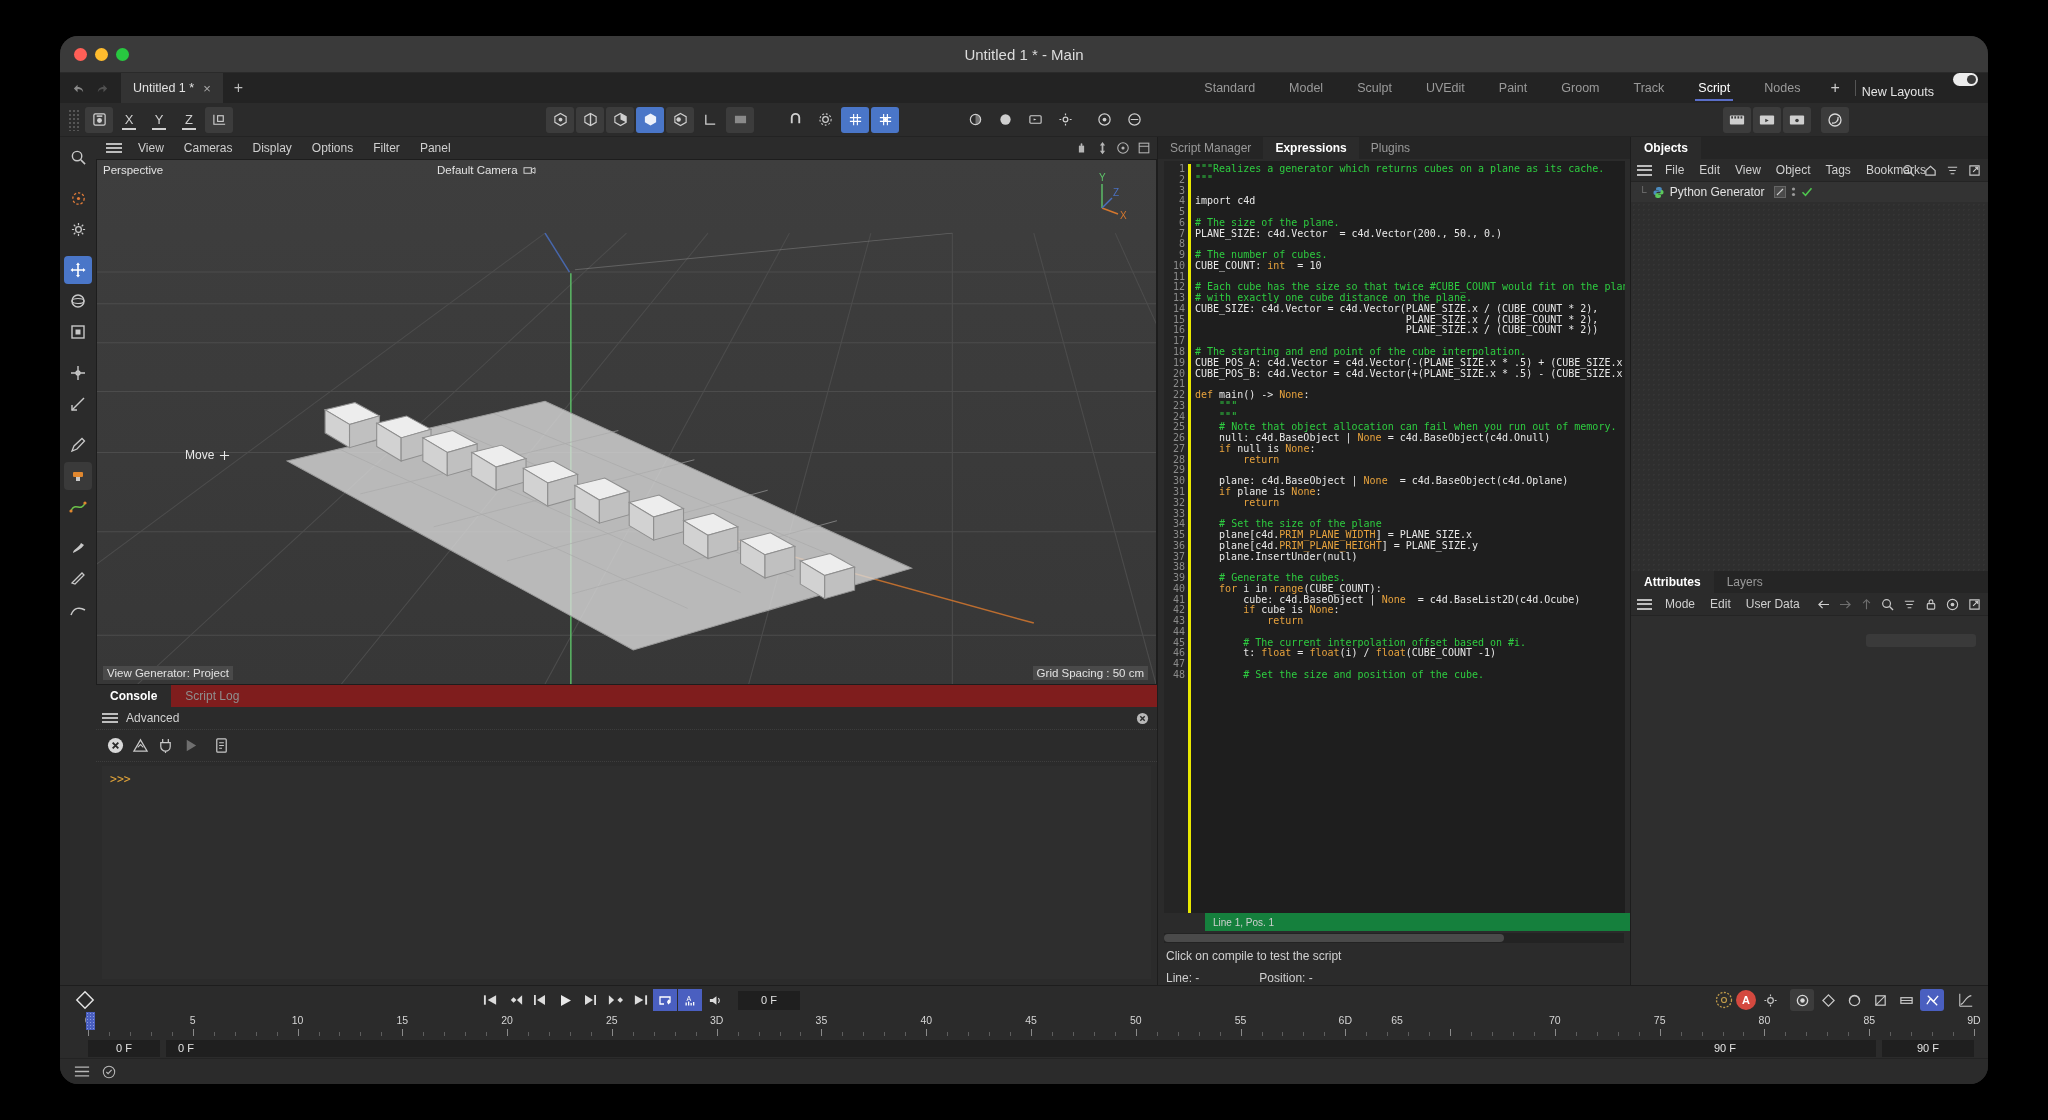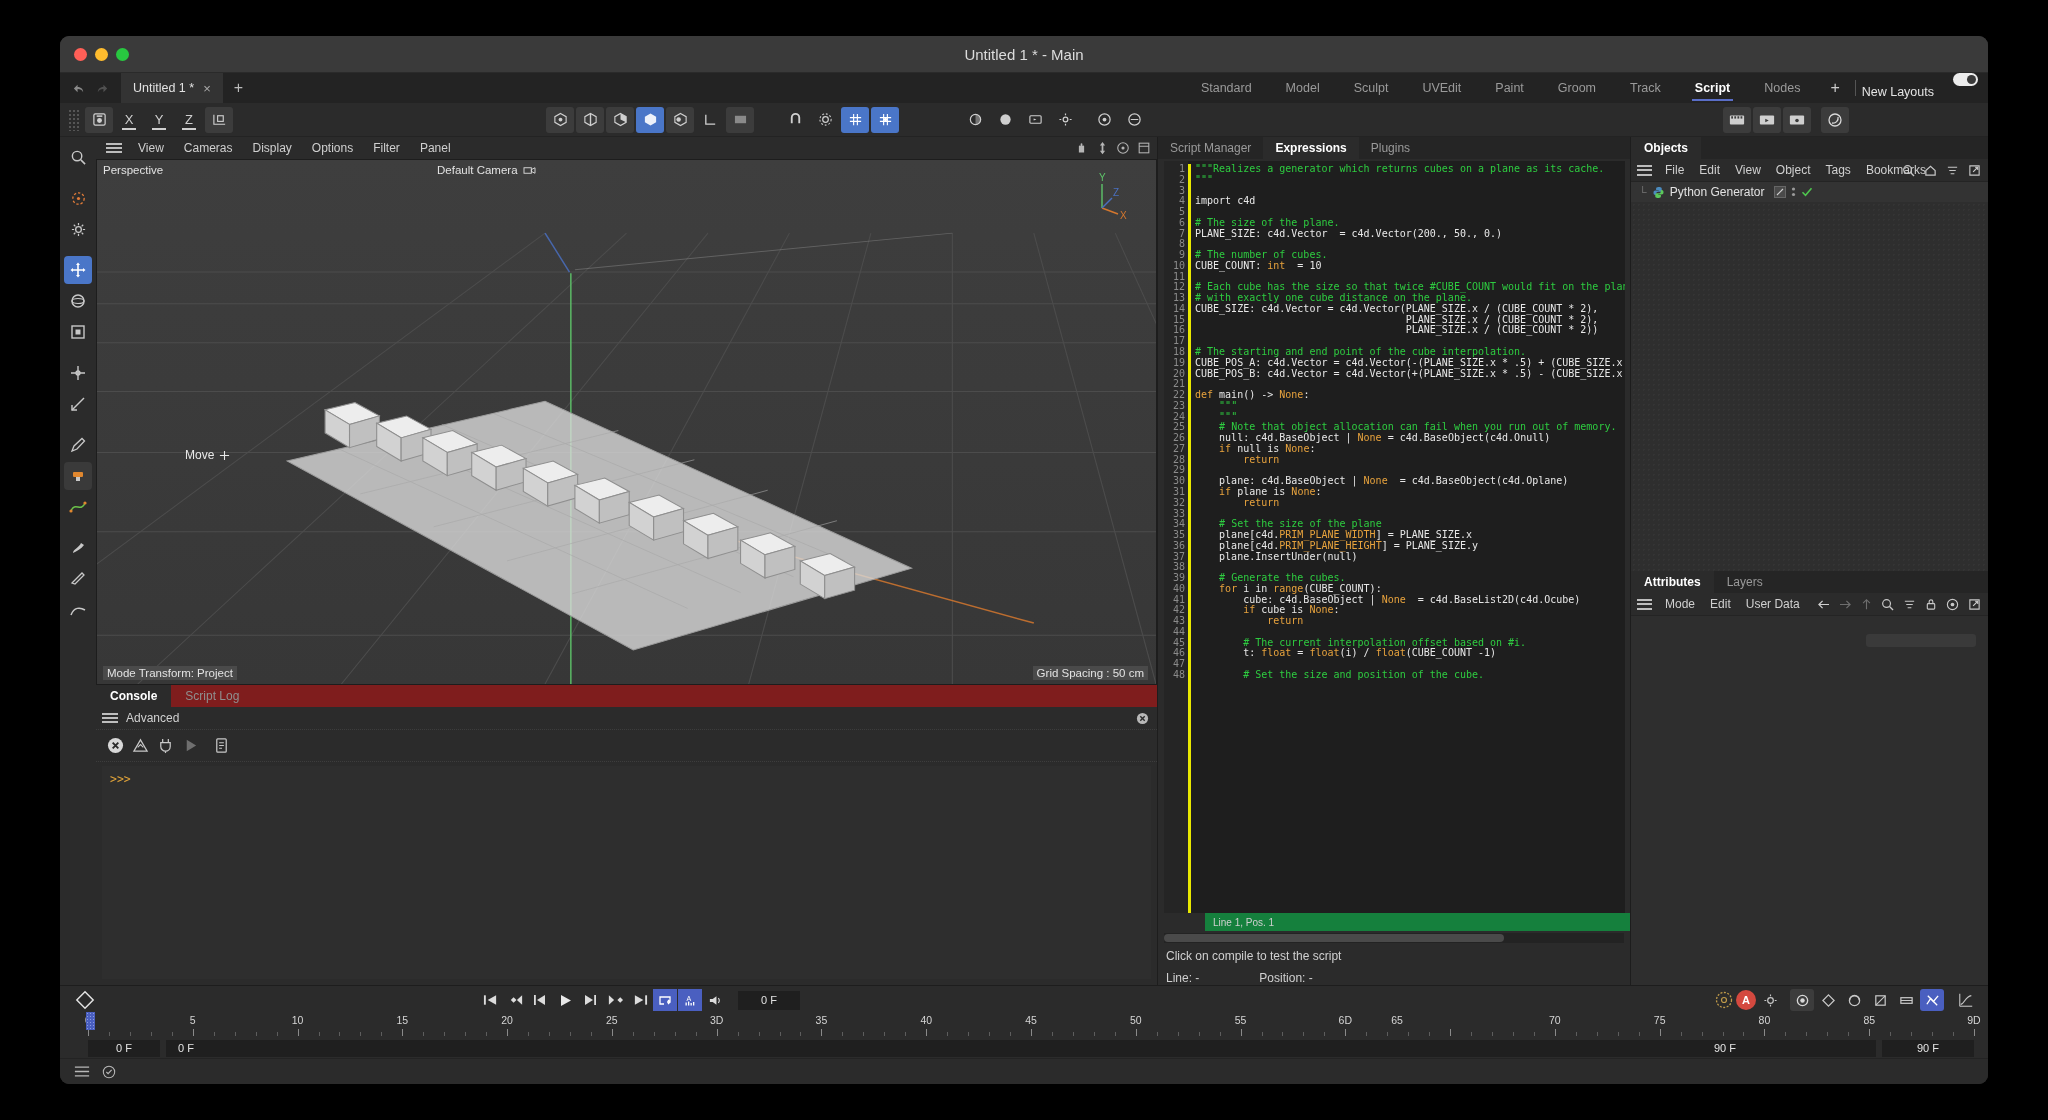--- a/index.html
+++ b/index.html
@@ -5,21 +5,21 @@
   * { box-sizing: border-box; margin: 0; padding: 0; }
   html, body {
     width: 2048px; height: 1120px;
     background: #000; overflow: hidden;
     font-family: "Liberation Sans", sans-serif;
     -webkit-font-smoothing: antialiased;
   }
   #app {
     position: absolute; left: 60px; top: 36px;
     width: 1928px; height: 1048px;
-    background: #2b2b2b; border-radius: 9px; overflow: hidden;
+    background: #2b2b2b; border-radius: 18px; overflow: hidden;
     display: flex; flex-direction: column;
   }
   
   .titlebar {
     height: 37px; background: #3a3a3a; flex: 0 0 37px;
     display: flex; align-items: center; position: relative;
     border-bottom: 1px solid #2a2a2a;
   }
   .traffic { display: flex; gap: 8px; padding-left: 14px; }
   .dot { width: 13px; height: 13px; border-radius: 50%; }
@@ -42,21 +42,21 @@
   .doc-tab .x { font-size: 13px; color: #aaa; }
   .tab-plus { display: flex; align-items: center; padding: 0 11px; font-size: 16px; color: #bbb; }
   .layoutbar {
     position: absolute; right: 0; top: 0; height: 30px;
     display: flex; align-items: stretch; font-size: 12.5px;
   }
   .lay {
     display: flex; align-items: center; padding: 0 17px; color: #9a9a9a;
     position: relative;
   }
-  .lay.active { color: #fff; font-weight: bold; }
+  .lay.active { color: #fff; font-weight: normal; }
   .lay.active::after {
     content: ''; position: absolute; left: 14px; right: 14px; bottom: 2px;
     height: 2px; background: #5a6ec8;
   }
   .lay-plus { display: flex; align-items: center; padding: 0 13px; font-size: 16px; color: #ccc; }
   .lay-sep { width: 1px; background: #555; margin: 7px 2px; }
   .lay-new { display: flex; align-items: center; padding: 8px 10px 0 4px; color: #e4e4e4; }
   .toggle {
     width: 25px; height: 13px; border-radius: 7px; background: #ececec;
     position: relative; margin-left: 9px; margin-right: 10px;
@@ -646,21 +646,21 @@
             <path d="M28 38 L38 28" stroke="#4a6fbf" stroke-width="1.4"></path>
             <text x="39" y="26" fill="#4a6fbf" font-size="10" font-family="Liberation Sans, sans-serif">Z</text>
           </svg>
         </div>
         <div class="movetip">
           <span>Move</span>
           <svg width="11" height="11" viewBox="0 0 12 12">
               <path d="M6 1v10M1 6h10" stroke="#e8e8e8" stroke-width="1.2"></path>
             </svg>
         </div>
-        <div class="vp-label vp-bl">Mode Transform: Project</div>
+        <div class="vp-label vp-bl">View Generator: Project</div>
         <div class="vp-label vp-br">Grid Spacing : 50 cm</div>
       </div>
 
       <div class="console-wrap">
         <div class="ctabs">
           <div class="ctab active">Console</div>
           <div class="ctab">Script Log</div>
         </div>
         <div class="crow2">
           <span class="vp-hamb" style="margin:0">

